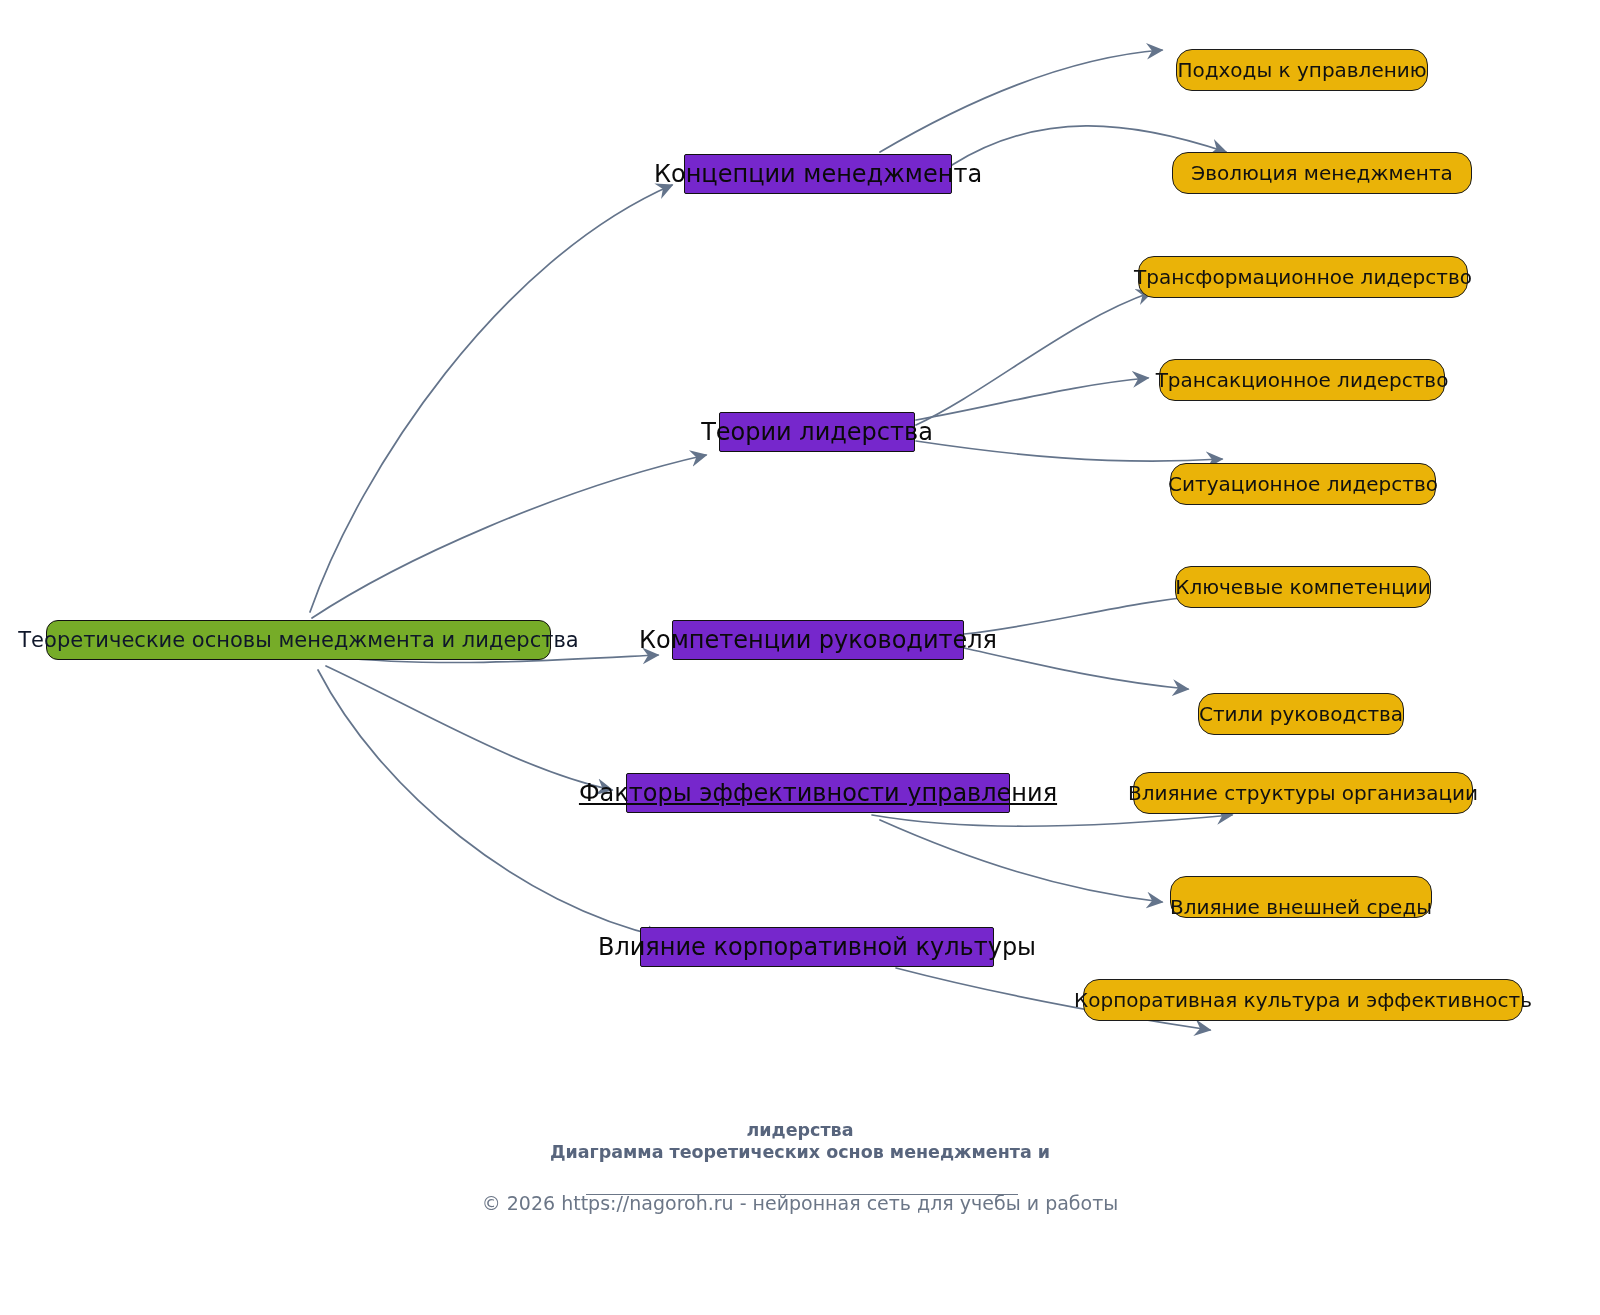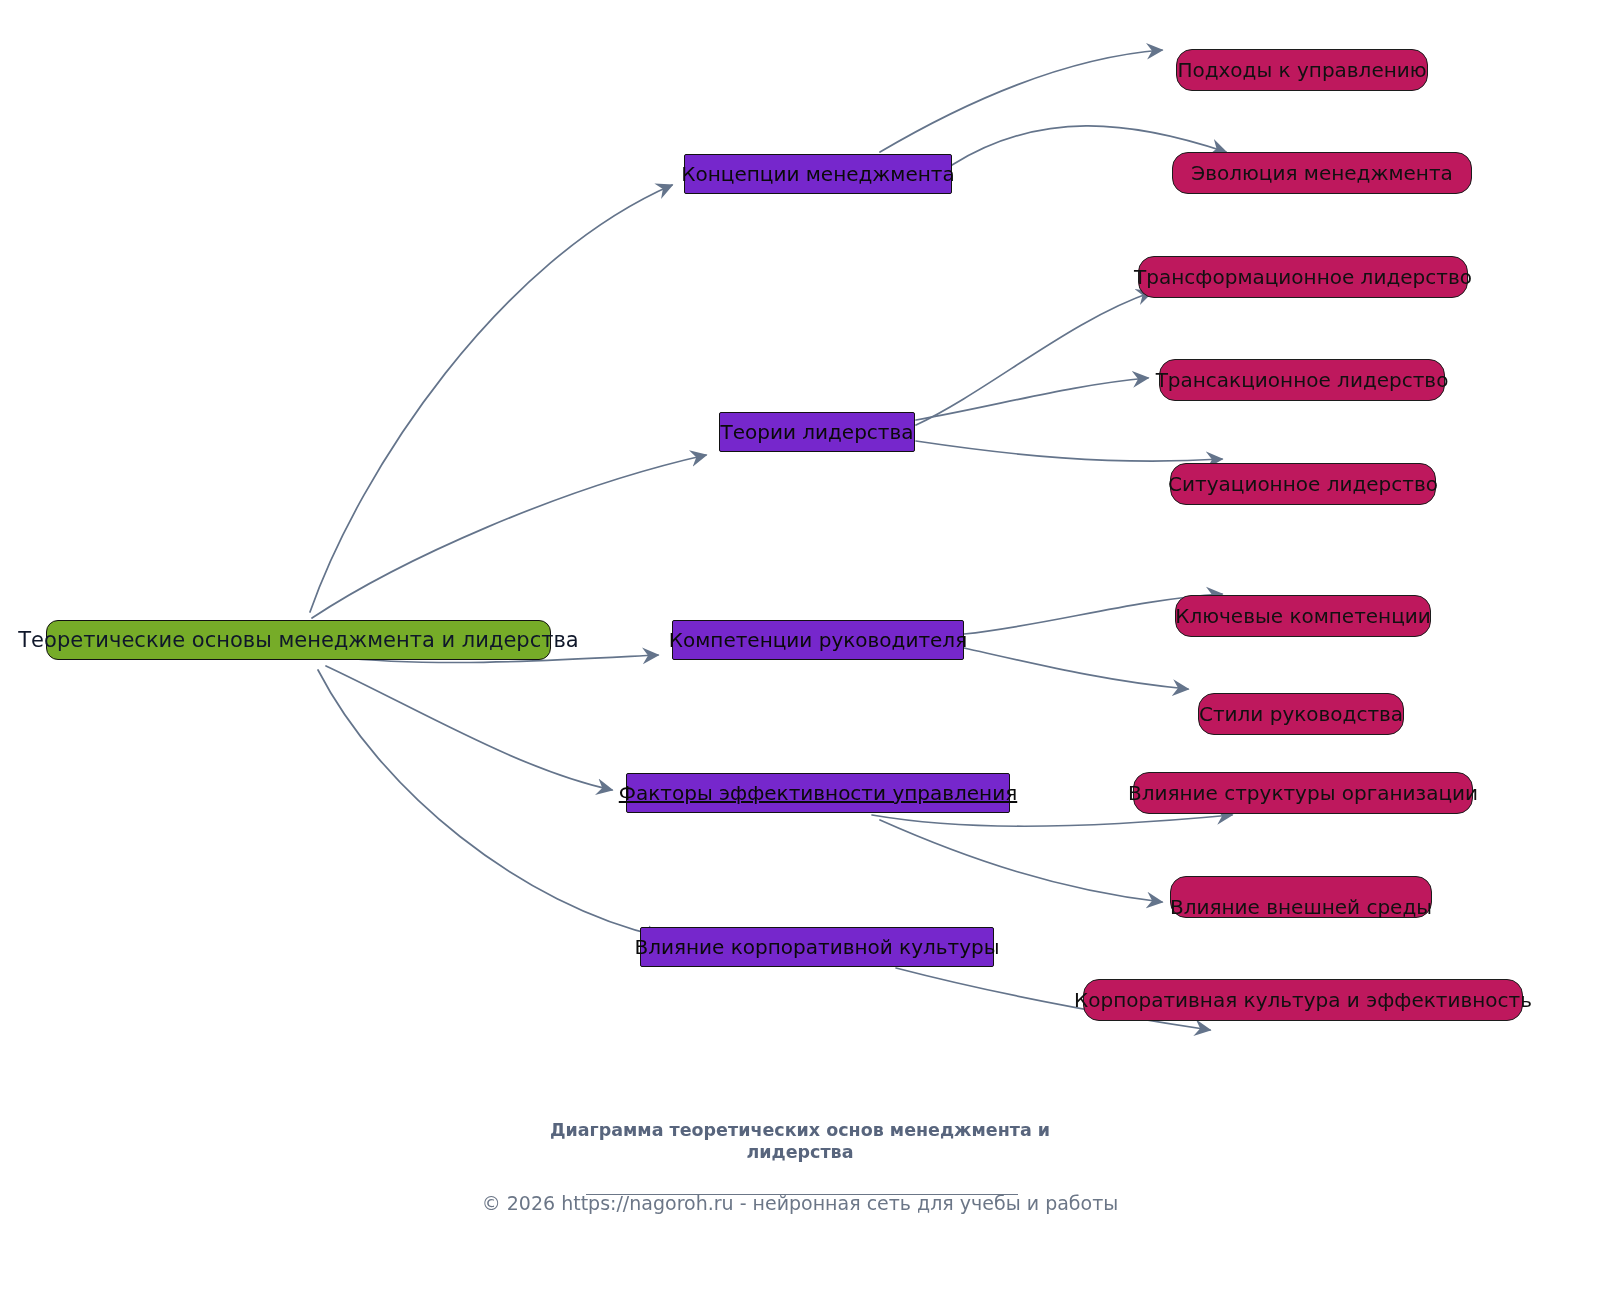--- a/index.html
+++ b/index.html
@@ -28,27 +28,27 @@
     font-size:21px;
     height:40px;
     padding:0 14px;
   }
 
   .node-branch{
     background:#7627cc;
     border:1.6px solid #111111;
     border-radius:2px;
     color:#0a0a0a;
-    font-size:20px;
+    font-size:24px;
     height:40px;
     padding:0 18px;
   }
 
   .node-leaf{
-    background:#be185d;
+    background:#eab308;
     border:1.7px solid #1c1c1c;
     border-radius:16px;
     color:#111111;
     font-size:20px;
     height:42px;
     padding:0 16px;
   }
 
   .footer{
     position:absolute;
@@ -128,21 +128,21 @@
       </div>
       <div class="node node-leaf" style="left: 1159px; top: 359px; width: 286px;">
         <span>Трансакционное лидерство</span>
       </div>
       <div class="node node-leaf" style="left: 1170px; top: 463px; width: 266px;">
         <span>Ситуационное лидерство</span>
       </div>
       <div class="node node-branch" style="left: 672px; top: 620px; width: 292px;">
         <span>Компетенции руководителя</span>
       </div>
-      <div class="node node-leaf" style="left: 1175px; top: 566px; width: 256px; margin-top: 29px;">
+      <div class="node node-leaf" style="left: 1175px; top: 566px; width: 256px;">
         <span>Ключевые компетенции</span>
       </div>
       <div class="node node-leaf" style="left: 1198px; top: 669px; width: 206px; margin-top: 24px;">
         <span>Стили руководства</span>
       </div>
       <div class="node node-branch" style="left: 626px; top: 773px; width: 384px; text-decoration: underline;">
         <span>Факторы эффективности управления</span>
       </div>
       <div class="node node-leaf" style="left: 1133px; top: 772px; width: 340px;">
         <span>Влияние структуры организации</span>
@@ -152,21 +152,21 @@
       </div>
       <div class="node node-branch" style="left: 640px; top: 927px; width: 354px;">
         <span>Влияние корпоративной культуры</span>
       </div>
       <div class="node node-leaf" style="left: 1083px; top: 979px; width: 440px;">
         <span>Корпоративная культура и эффективность</span>
       </div>
     </div>
 
   <div class="footer footer-title">
+    <span>лидерства</span>
     <span>Диаграмма теоретических основ менеджмента и</span>
-    <span>лидерства</span>
   </div>
   <div class="footer-rule"></div>
   <div class="footer footer-copy">
     <span class="footer-copy-inner">© 2026 https://nagoroh.ru - нейронная сеть для учебы и работы</span>
   </div>
 
 </div>
 
 </body></html>

